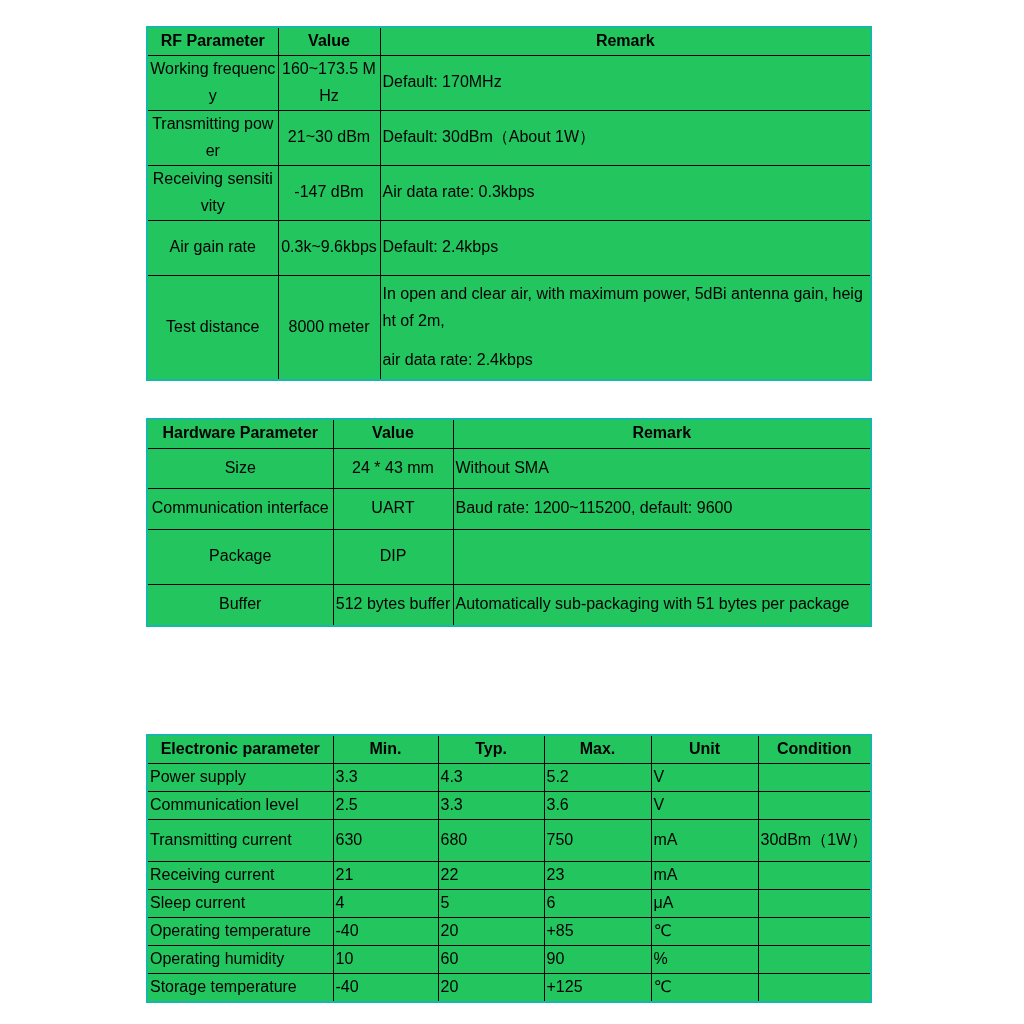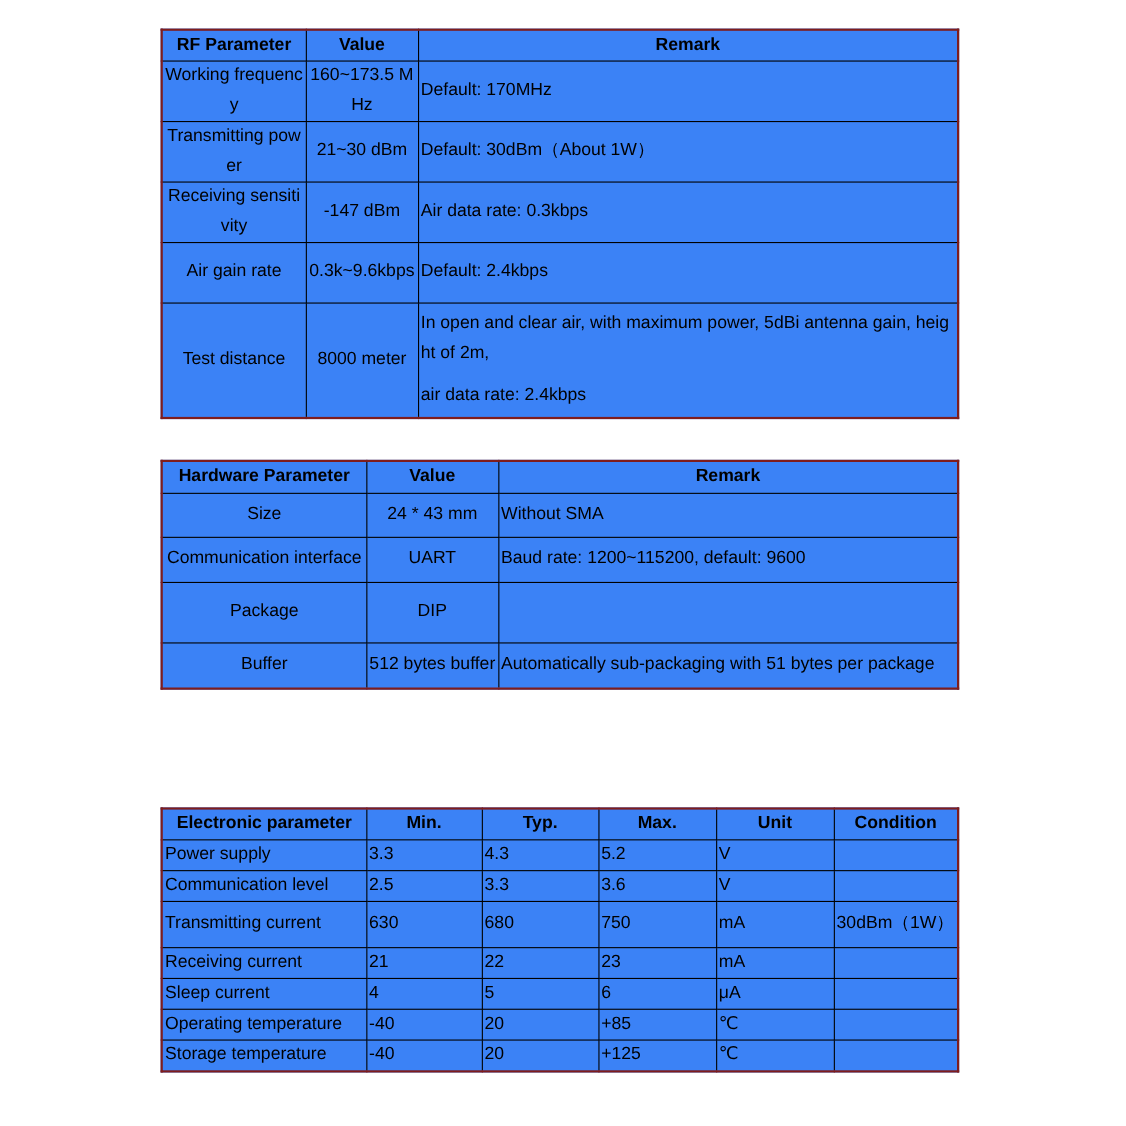--- a/index.html
+++ b/index.html
@@ -2,21 +2,21 @@
 <html><head>
 <meta charset="utf-8">
 <style>
   html,body{margin:0;padding:0;}
   body{
     width:1024px;height:1024px;background:#ffffff;position:relative;
     font-family:"Liberation Sans","DejaVu Sans",sans-serif;color:#000;
   }
   table.spec{
     position:absolute;border-collapse:collapse;table-layout:fixed;
-    border:2px solid #7f1d1d;background:#3b82f6;
+    border:2px solid #14b8a6;background:#22c55e;
   }
   table.spec th, table.spec td{
     border:1px solid #000;font-size:16px;line-height:1.68;
     padding:0 2px;vertical-align:middle;overflow:hidden;
     word-break:break-all;
   }
   table.spec th{font-weight:bold;text-align:center;}
   
   #t1{left:146px;top:26px;width:724px;}
   #t1 thead tr{height:27px;}
@@ -193,20 +193,28 @@
       </tr>
       <tr>
         <td>Operating temperature</td>
         <td>-40</td>
         <td>20</td>
         <td>+85</td>
         <td>℃</td>
         <td></td>
       </tr>
       <tr>
+        <td>Operating humidity</td>
+        <td>10</td>
+        <td>60</td>
+        <td>90</td>
+        <td>%</td>
+        <td></td>
+      </tr>
+      <tr>
         <td>Storage temperature</td>
         <td>-40</td>
         <td>20</td>
         <td>+125</td>
         <td>℃</td>
         <td></td>
       </tr>
     </tbody>
 </table>
 

